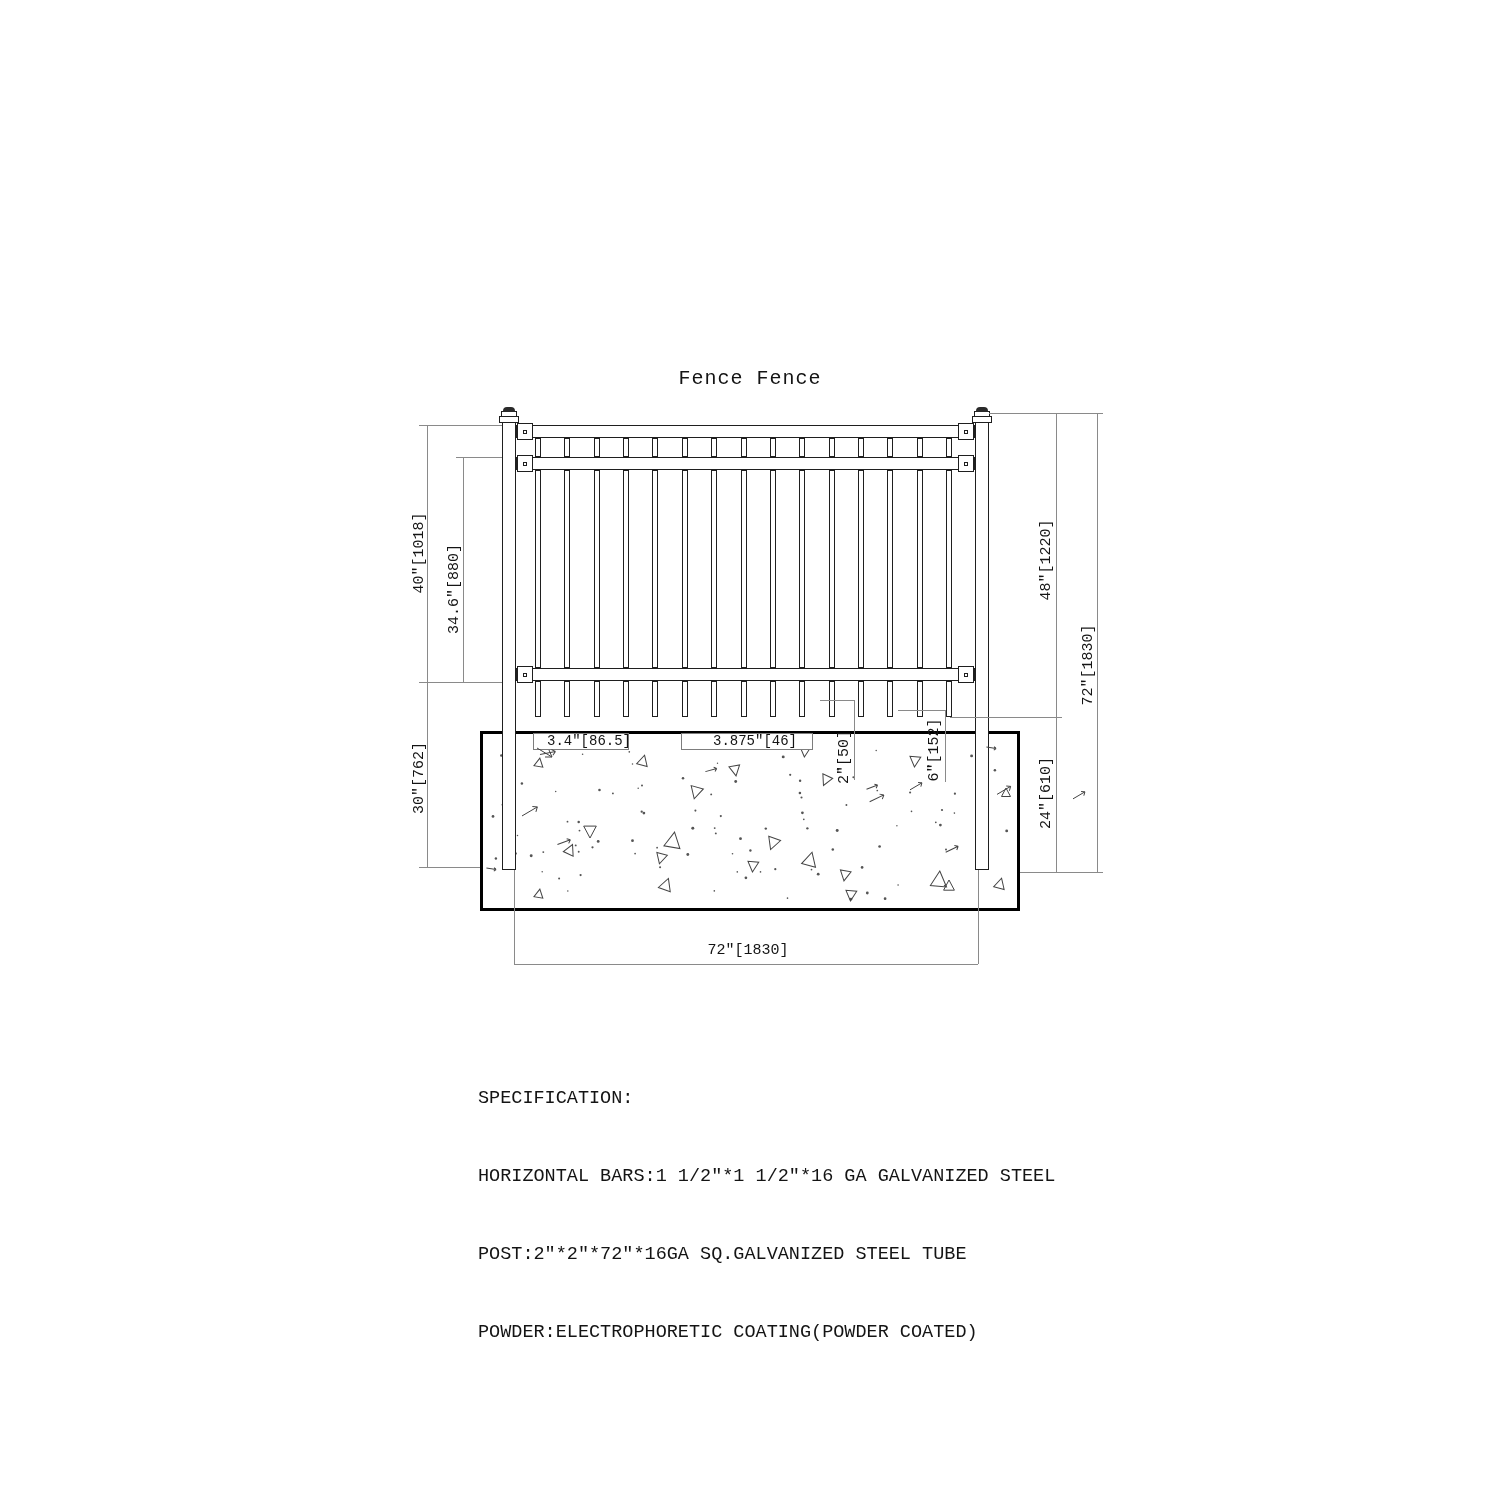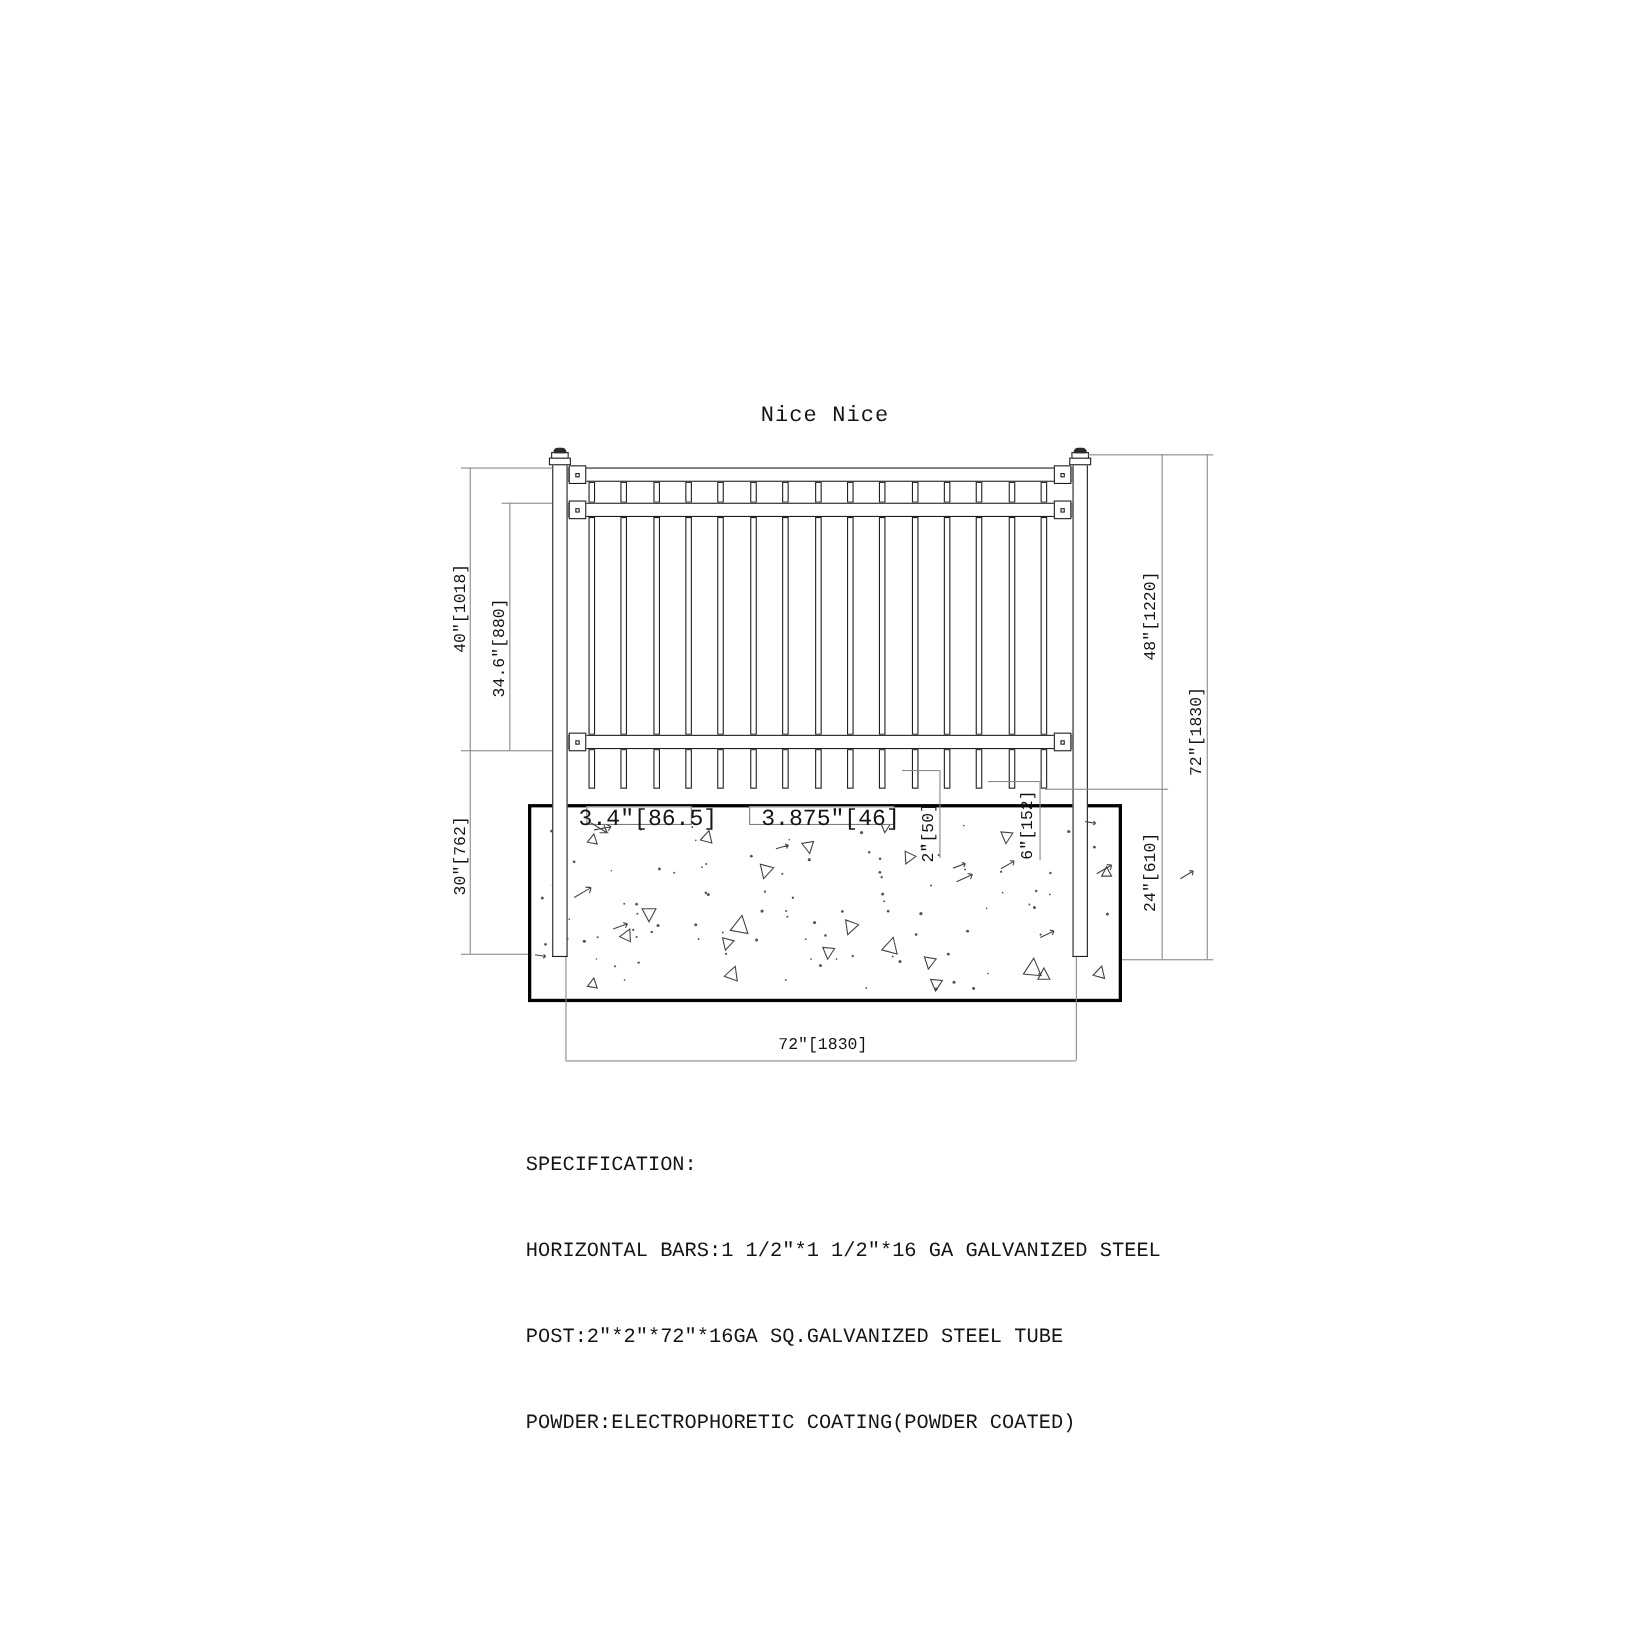--- a/index.html
+++ b/index.html
@@ -22,29 +22,29 @@
   .captier{position:absolute;background:#fff;border:1px solid var(--line);box-sizing:border-box;}
   .capdome{position:absolute;background:#2a2a2a;border-radius:4px 4px 1px 1px;}
   .footing{position:absolute;border:3px solid #000;box-sizing:border-box;background:#fff;}
   .dimtext{
     position:absolute;font-size:15px;line-height:16px;white-space:nowrap;color:var(--text);
     transform:translate(-50%,-50%);
   }
   .rot{transform:translate(-50%,-50%) rotate(-90deg);}
   .dimbox{
     position:absolute;background:#fff;border:1px solid #7d7d7d;box-sizing:border-box;
-    display:flex;align-items:flex-start;justify-content:center;
-    font-size:21px;white-space:nowrap;z-index:6;padding-left:16px;
+    display:flex;align-items:flex-end;justify-content:center;
+    font-size:14px;white-space:nowrap;z-index:6;padding-left:16px;
   }
   #title{
     position:absolute;left:750px;top:378px;transform:translate(-50%,-50%);
     font-size:20px;letter-spacing:1px;white-space:nowrap;
   }
   #spec{
-    position:absolute;left:478px;top:995px;font-size:18.5px;line-height:26px;white-space:pre;
+    position:absolute;left:478px;top:1034px;font-size:18.5px;line-height:26px;white-space:pre;
   }
   #spec div{white-space:pre;}
   svg{position:absolute;pointer-events:none;}
 </style>
 </head>
 <body>
 
 <div id="sheet">
 
   <div class="footing" style="left:480px;top:731px;width:540px;height:180px;">
@@ -277,21 +277,21 @@
   <div class="dimtext rot" style="left:455px;top:589px;">34.6″[880]</div>
   <div class="dimtext rot" style="left:420px;top:778px;">30″[762]</div>
   <div class="dimtext rot" style="left:1047px;top:560px;">48″[1220]</div>
   <div class="dimtext rot" style="left:1089px;top:665px;">72″[1830]</div>
   <div class="dimtext rot" style="left:1047px;top:793px;">24″[610]</div>
   <div class="dimtext rot" style="left:845px;top:757px;z-index:7;">2″[50]</div>
   <div class="dimtext rot" style="left:935px;top:750px;z-index:7;">6″[152]</div>
 
   <div class="dimtext" style="left:748px;top:951px;">72″[1830]</div>
 
-  <div id="title">Nice Nice</div>
+  <div id="title">Fence Fence</div>
 
   <div id="spec">
     <div>SPECIFICATION:</div>
     <div>HORIZONTAL BARS:1 1/2″*1 1/2″*16 GA GALVANIZED STEEL</div>
     <div>POST:2″*2″*72″*16GA SQ.GALVANIZED STEEL TUBE</div>
     <div>POWDER:ELECTROPHORETIC COATING(POWDER COATED)</div>
   </div>
 
   <svg id="marks" width="1500" height="1500" viewBox="0 0 1500 1500" style="left:0;top:0;z-index:8;">
       <g transform="translate(549,753) rotate(20)" stroke="#444" stroke-width="1" fill="none">

